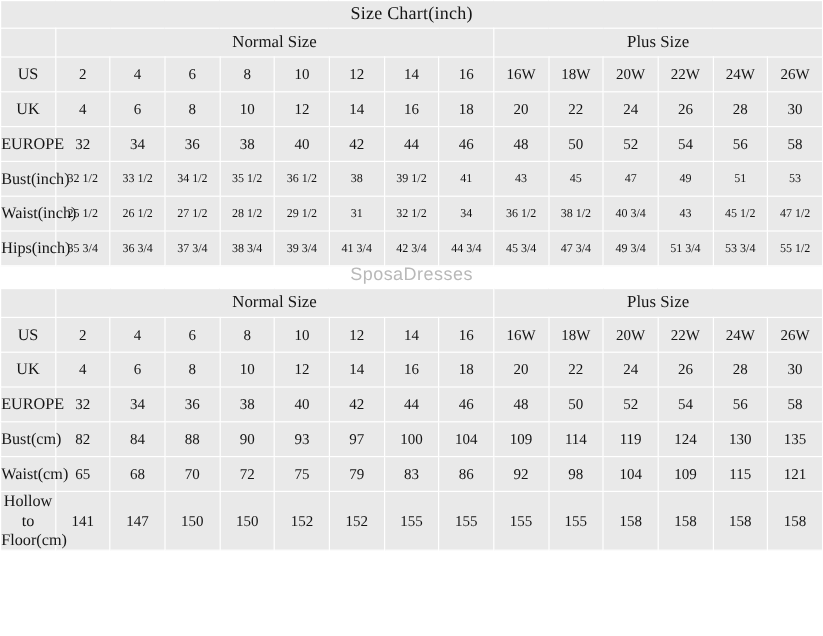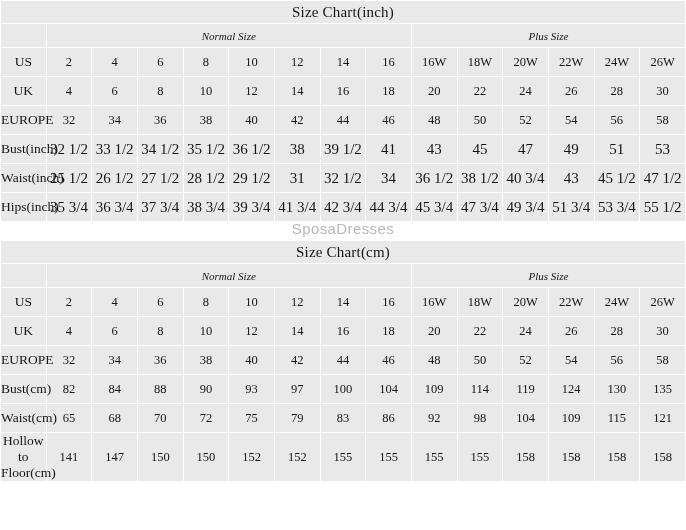--- a/index.html
+++ b/index.html
@@ -39,38 +39,37 @@
     font-weight: normal;
     color: #151515;
     padding: 0;
   }
   .title-cell {
     font-size: 15px;
     height: 22px;
     letter-spacing: 0.2px;
   }
   .group-cell {
-    font-size: 11px;
+    font-size: 14px;
     height: 23px;
-    font-style: italic;
   }
   .rowlabel {
     font-size: 13.5px;
     height: 28px;
     width: 145px;
   }
   .rowlabel-wide {
     font-size: 13.5px;
   }
   .datacell {
     font-size: 12.5px;
     height: 28px;
   }
   .datacell-sm {
-    font-size: 15px;
+    font-size: 10px;
   }
   .brand-strip {
     width: 686px;
     height: 18px;
     background: #ffffff;
     position: relative;
   }
   .brand-text {
     position: absolute;
     left: 0;
@@ -213,23 +212,20 @@
   </div>
 
   <div class="brand-strip">
     <div class="brand-text">SposaDresses</div>
   </div>
 
   <div class="chart-block">
     <table class="size-chart">
       <tbody>
         <tr>
-          <td class="title-cell" colspan="15">Size Chart(cm)</td>
-        </tr>
-        <tr>
           <td class="group-cell"></td>
           <td class="group-cell" colspan="8">Normal Size</td>
           <td class="group-cell" colspan="6">Plus Size</td>
         </tr>
 
         <tr>
           <td class="rowlabel">US</td>
           <td class="datacell">2</td>
           <td class="datacell">4</td>
           <td class="datacell">6</td>

